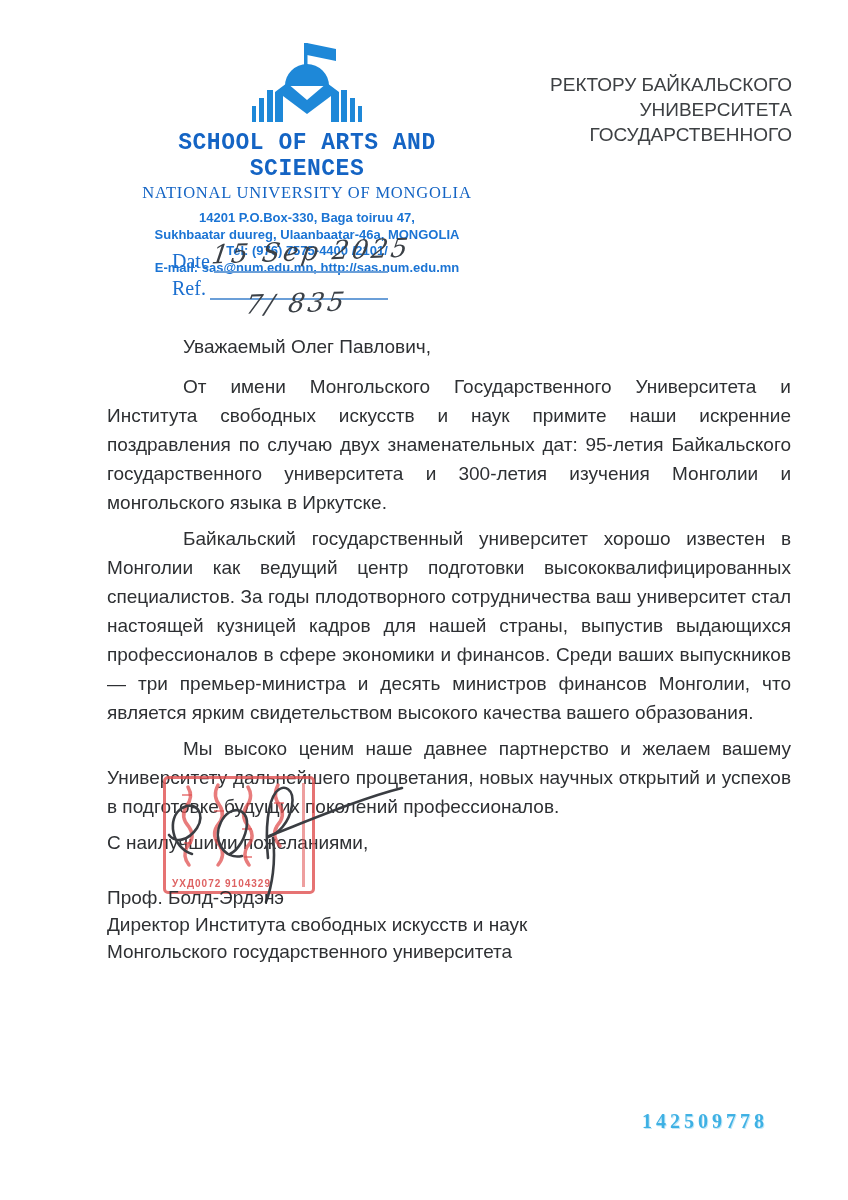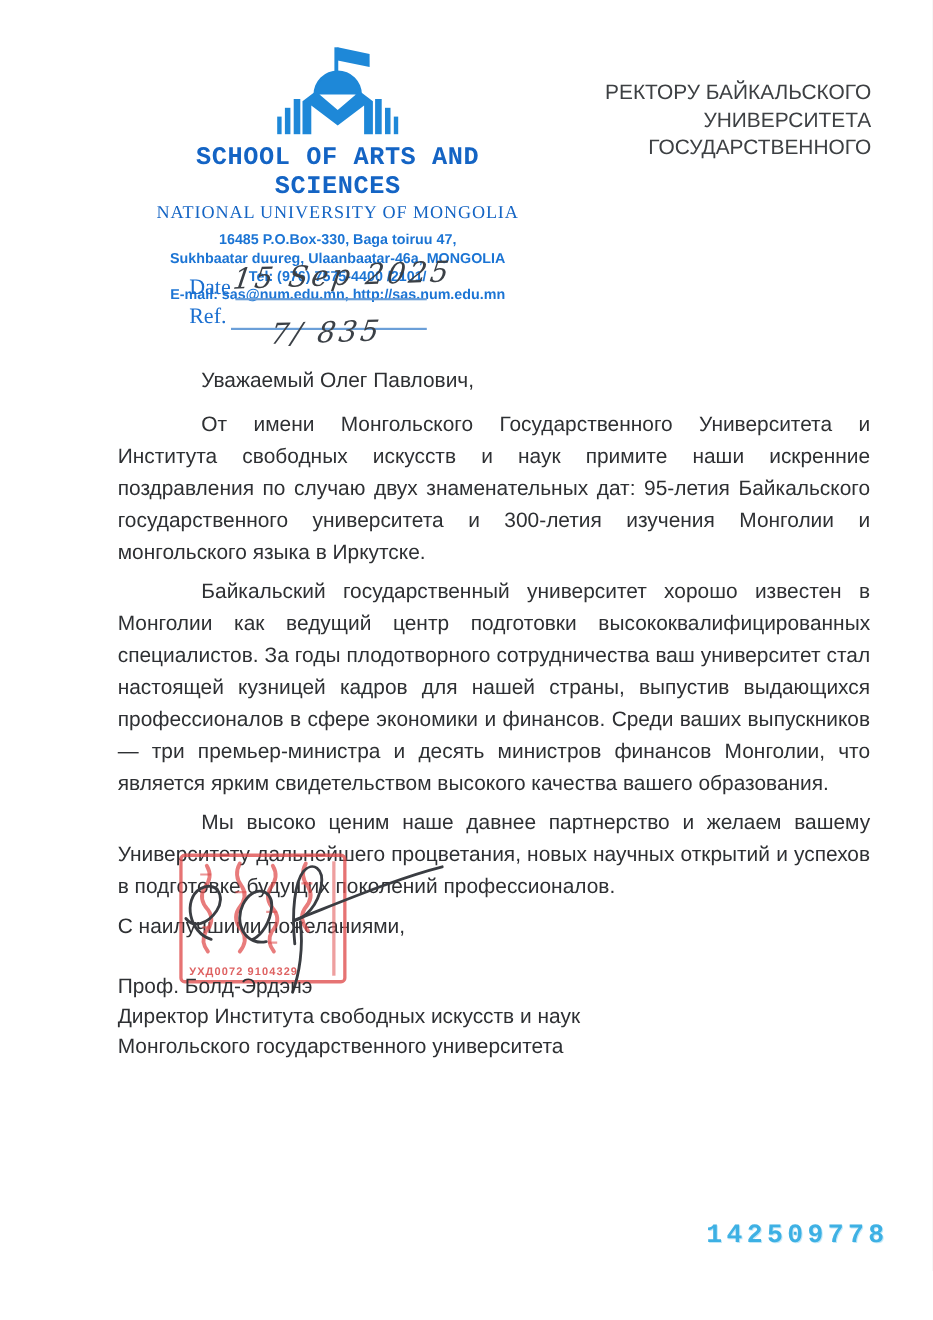--- a/index.html
+++ b/index.html
@@ -68,22 +68,22 @@
     font-size:10px; font-weight:bold; letter-spacing:1px;
     color:rgba(216,70,70,0.85); white-space:nowrap;
   }
   .signature-svg { position:absolute; left:150px; top:762px; }
 
   .sign-block { position:absolute; left:107px; top:884px; font-size:19px; line-height:27px; }
 
   
   .footer-number {
     position:absolute; left:642px; top:1110px;
-    font-family:Liberation Mono, monospace; font-weight:bold;
-    font-size:24px; letter-spacing:4px; color:rgba(41,167,224,0.88);
+    font-family:Liberation Serif, serif; font-weight:bold;
+    font-size:20px; letter-spacing:4px; color:rgba(41,167,224,0.88);
     text-shadow:1px 1px 0 rgba(120,205,240,0.45);
   }
 </style>
 </head>
 <body>
 
 <div class="page">
 
   <div class="letterhead-left">
     <div class="logo-wrap">
@@ -104,21 +104,21 @@
 
           <rect x="94" y="50" width="6" height="32"></rect>
           <rect x="103" y="58" width="5" height="24"></rect>
           <rect x="111" y="66" width="4" height="16"></rect>
         </g>
       </svg>
     </div>
     <div class="school-name">SCHOOL OF ARTS AND SCIENCES</div>
     <div class="univ-name">NATIONAL UNIVERSITY OF MONGOLIA</div>
     <div class="address">
-      <div>16485 P.O.Box-330, Baga toiruu 47,</div>
+      <div>14201 P.O.Box-330, Baga toiruu 47,</div>
       <div>Sukhbaatar duureg, Ulaanbaatar-46a, MONGOLIA</div>
       <div>Tel: (976) 7575-4400 /2101/</div>
       <div>E-mail: sas@num.edu.mn, http://sas.num.edu.mn</div>
     </div>
   </div>
 
   <div class="recipient">
     <div>РЕКТОРУ БАЙКАЛЬСКОГО</div>
     <div>УНИВЕРСИТЕТА</div>
     <div>ГОСУДАРСТВЕННОГО</div>

